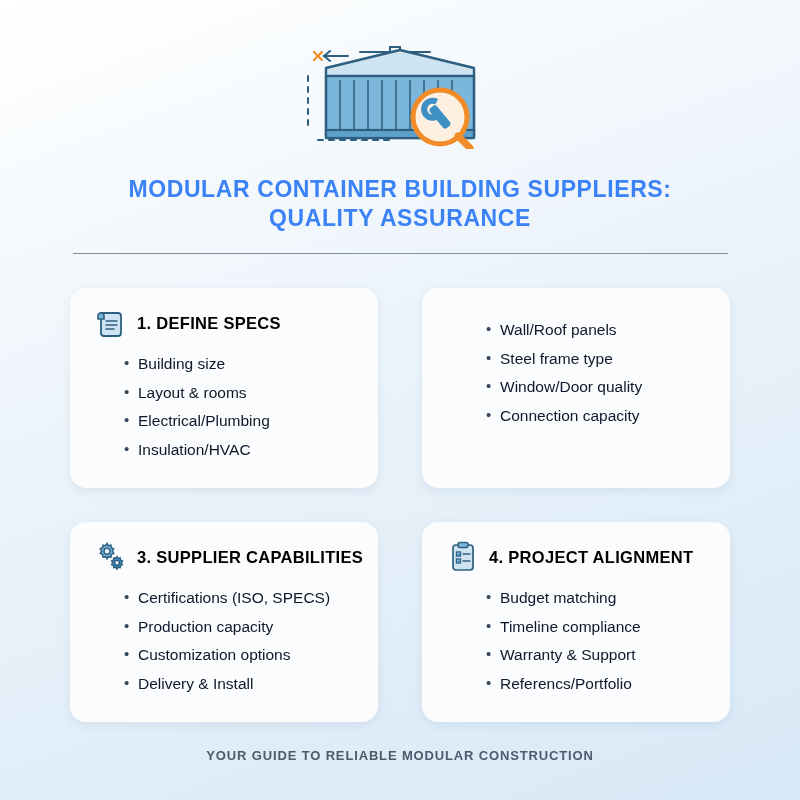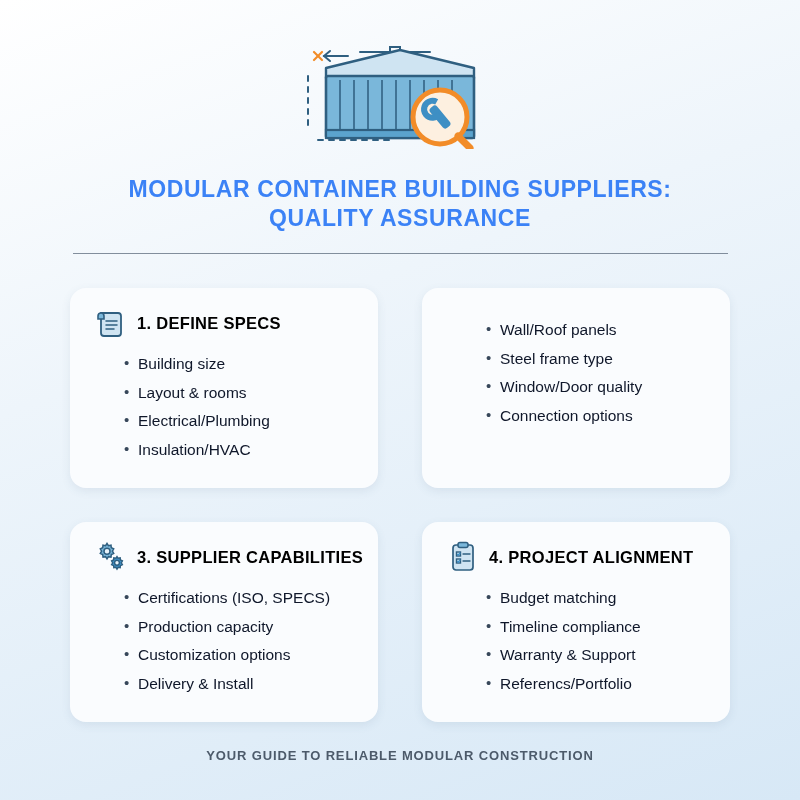--- a/index.html
+++ b/index.html
@@ -220,21 +220,21 @@
         <li>Electrical/Plumbing</li>
         <li>Insulation/HVAC</li>
       </ul>
     </div>
 
     <div class="card right">
       <ul>
         <li>Wall/Roof panels</li>
         <li>Steel frame type</li>
         <li>Window/Door quality</li>
-        <li>Connection options</li>
+        <li>Connection capacity</li>
       </ul>
     </div>
 
     <div class="card">
       <div class="card-head">
         <span class="card-icon">
           <svg width="32" height="32" viewBox="0 0 32 32">
             <g fill="#7ab7da" stroke="#2f5f80" stroke-width="1.5">
               <path d="M12 2.5l1.4 2.2 2.6-.5.3 2.6 2.4 1.1-1.3 2.3 1.3 2.3-2.4 1.1-.3 2.6-2.6-.5L12 17.9l-1.4-2.2-2.6.5-.3-2.6-2.4-1.1 1.3-2.3L5.3 7.9l2.4-1.1.3-2.6 2.6.5z"></path>
               <circle cx="12" cy="10.2" r="3" fill="#eaf4fb"></circle>

